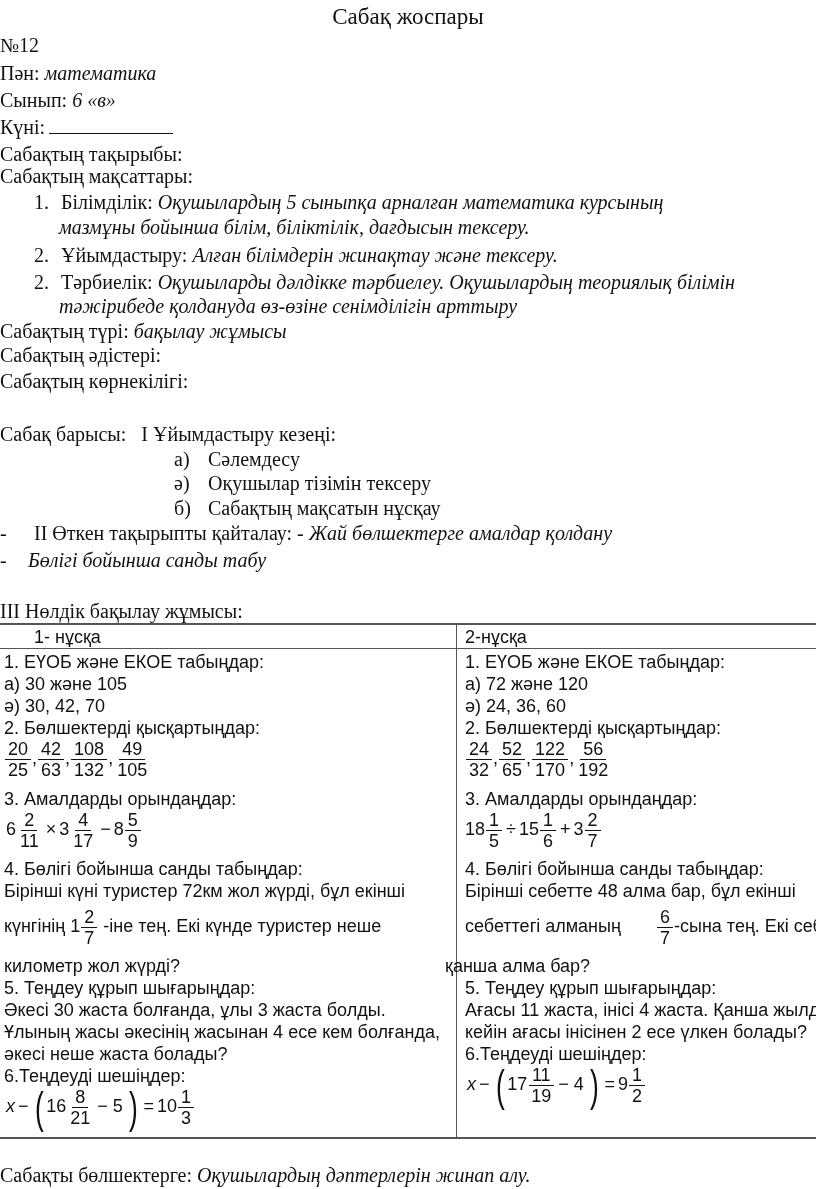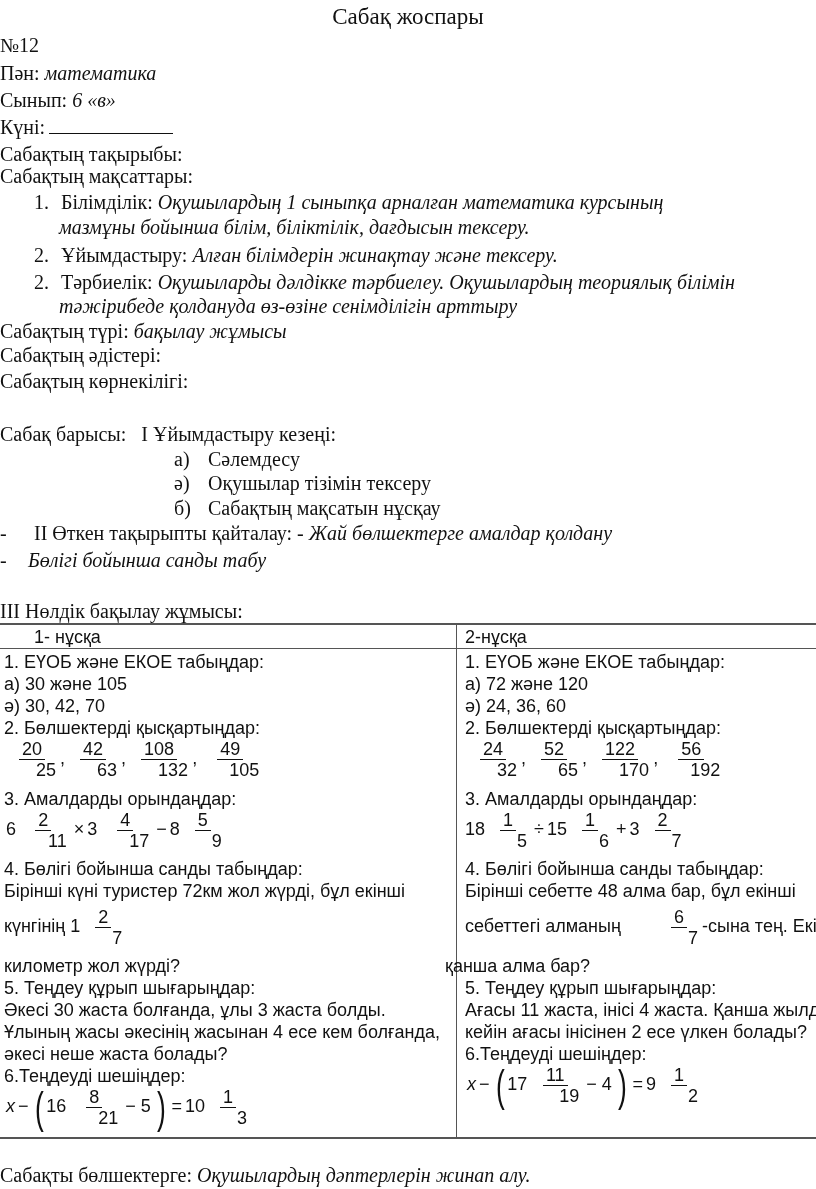--- a/index.html
+++ b/index.html
@@ -16,21 +16,21 @@
   .tbl {
     position: absolute; left: 0; top: 623px; width: 820px; height: 512px;
     border-top: 2px solid #555; border-bottom: 2px solid #555;
   }
   .col-divider { position: absolute; left: 456px; top: 0; bottom: 0; border-left: 1.5px solid #555; }
   .hdr-divider { position: absolute; left: 0; right: 0; top: 23px; border-top: 1.5px solid #555; }
   .cell-line { position: absolute; font-size: 18px; white-space: nowrap; line-height: 22px; font-family: Liberation Sans, sans-serif; }
 
   .frac { display: inline-flex; flex-direction: column; align-items: center; vertical-align: middle; line-height: 20px; margin: 0 1px; }
   .frac .n { border-bottom: 1px solid #111; padding: 0 3px; }
-  .frac .d { padding: 0 3px; margin-left: 28px; }
+  .frac .d { padding: 0 3px; }
   .paren { font-size: 44px; font-weight: 100; vertical-align: middle; line-height: 40px; transform: scaleX(0.6); display: inline-block; }
   .op { margin: 0 3px; }
   .mi { font-style: italic; }
 </style>
 </head>
 <body>
 
 <div>
   <div class="doc-title">Сабақ жоспары</div>
 
@@ -45,21 +45,21 @@
   </div>
   <div class="line" style="top:115px">
     <span>Күні:</span><span class="blank"></span>
   </div>
   <div class="line" style="top:142px">Сабақтың тақырыбы:</div>
   <div class="line" style="top:164px">Сабақтың мақсаттары:</div>
 
   <div class="line" style="top:190px; left:34px">
     <span class="num">1.</span>
     <span>Білімділік:</span>
-    <span class="it">Оқушылардың 1 сыныпқа арналған математика курсының</span>
+    <span class="it">Оқушылардың 5 сыныпқа арналған математика курсының</span>
   </div>
   <div class="line it" style="top:215px; left:59px">мазмұны бойынша білім, біліктілік, дағдысын тексеру.</div>
   <div class="line" style="top:243px; left:34px">
     <span class="num">2.</span>
     <span>Ұйымдастыру:</span>
     <span class="it">Алған білімдерін жинақтау және тексеру.</span>
   </div>
   <div class="line" style="top:270px; left:34px">
     <span class="num">2.</span>
     <span>Тәрбиелік:</span>
@@ -133,21 +133,21 @@
             <span class="n">5</span>
             <span class="d">9</span>
           </span>
       </div>
       <div class="cell-line" style="top:233px; left:4px">4. Бөлігі бойынша санды табыңдар:</div>
       <div class="cell-line" style="top:255px; left:4px">Бірінші күні туристер 72км жол жүрді, бұл екінші</div>
       <div class="cell-line" style="top:282px; left:4px">
         <span>күнгінің</span> <span>1</span><span class="frac">
             <span class="n">2</span>
             <span class="d">7</span>
-          </span> 
+          </span> <span>-іне тең. Екі күнде туристер неше</span>
       </div>
       <div class="cell-line" style="top:330px; left:4px">километр жол жүрді?</div>
       <div class="cell-line" style="top:352px; left:4px">5. Теңдеу құрып шығарыңдар:</div>
       <div class="cell-line" style="top:374px; left:4px">Әкесі 30 жаста болғанда, ұлы 3 жаста болды.</div>
       <div class="cell-line" style="top:396px; left:4px">Ұлының жасы әкесінің жасынан 4 есе кем болғанда,</div>
       <div class="cell-line" style="top:418px; left:4px">әкесі неше жаста болады?</div>
       <div class="cell-line" style="top:440px; left:4px">6.Теңдеуді шешіңдер:</div>
       <div class="cell-line" style="top:462px; left:6px">
         <span class="mi">x</span><span class="op">−</span><span class="paren">(</span><span>16</span><span class="frac">
             <span class="n">8</span>

